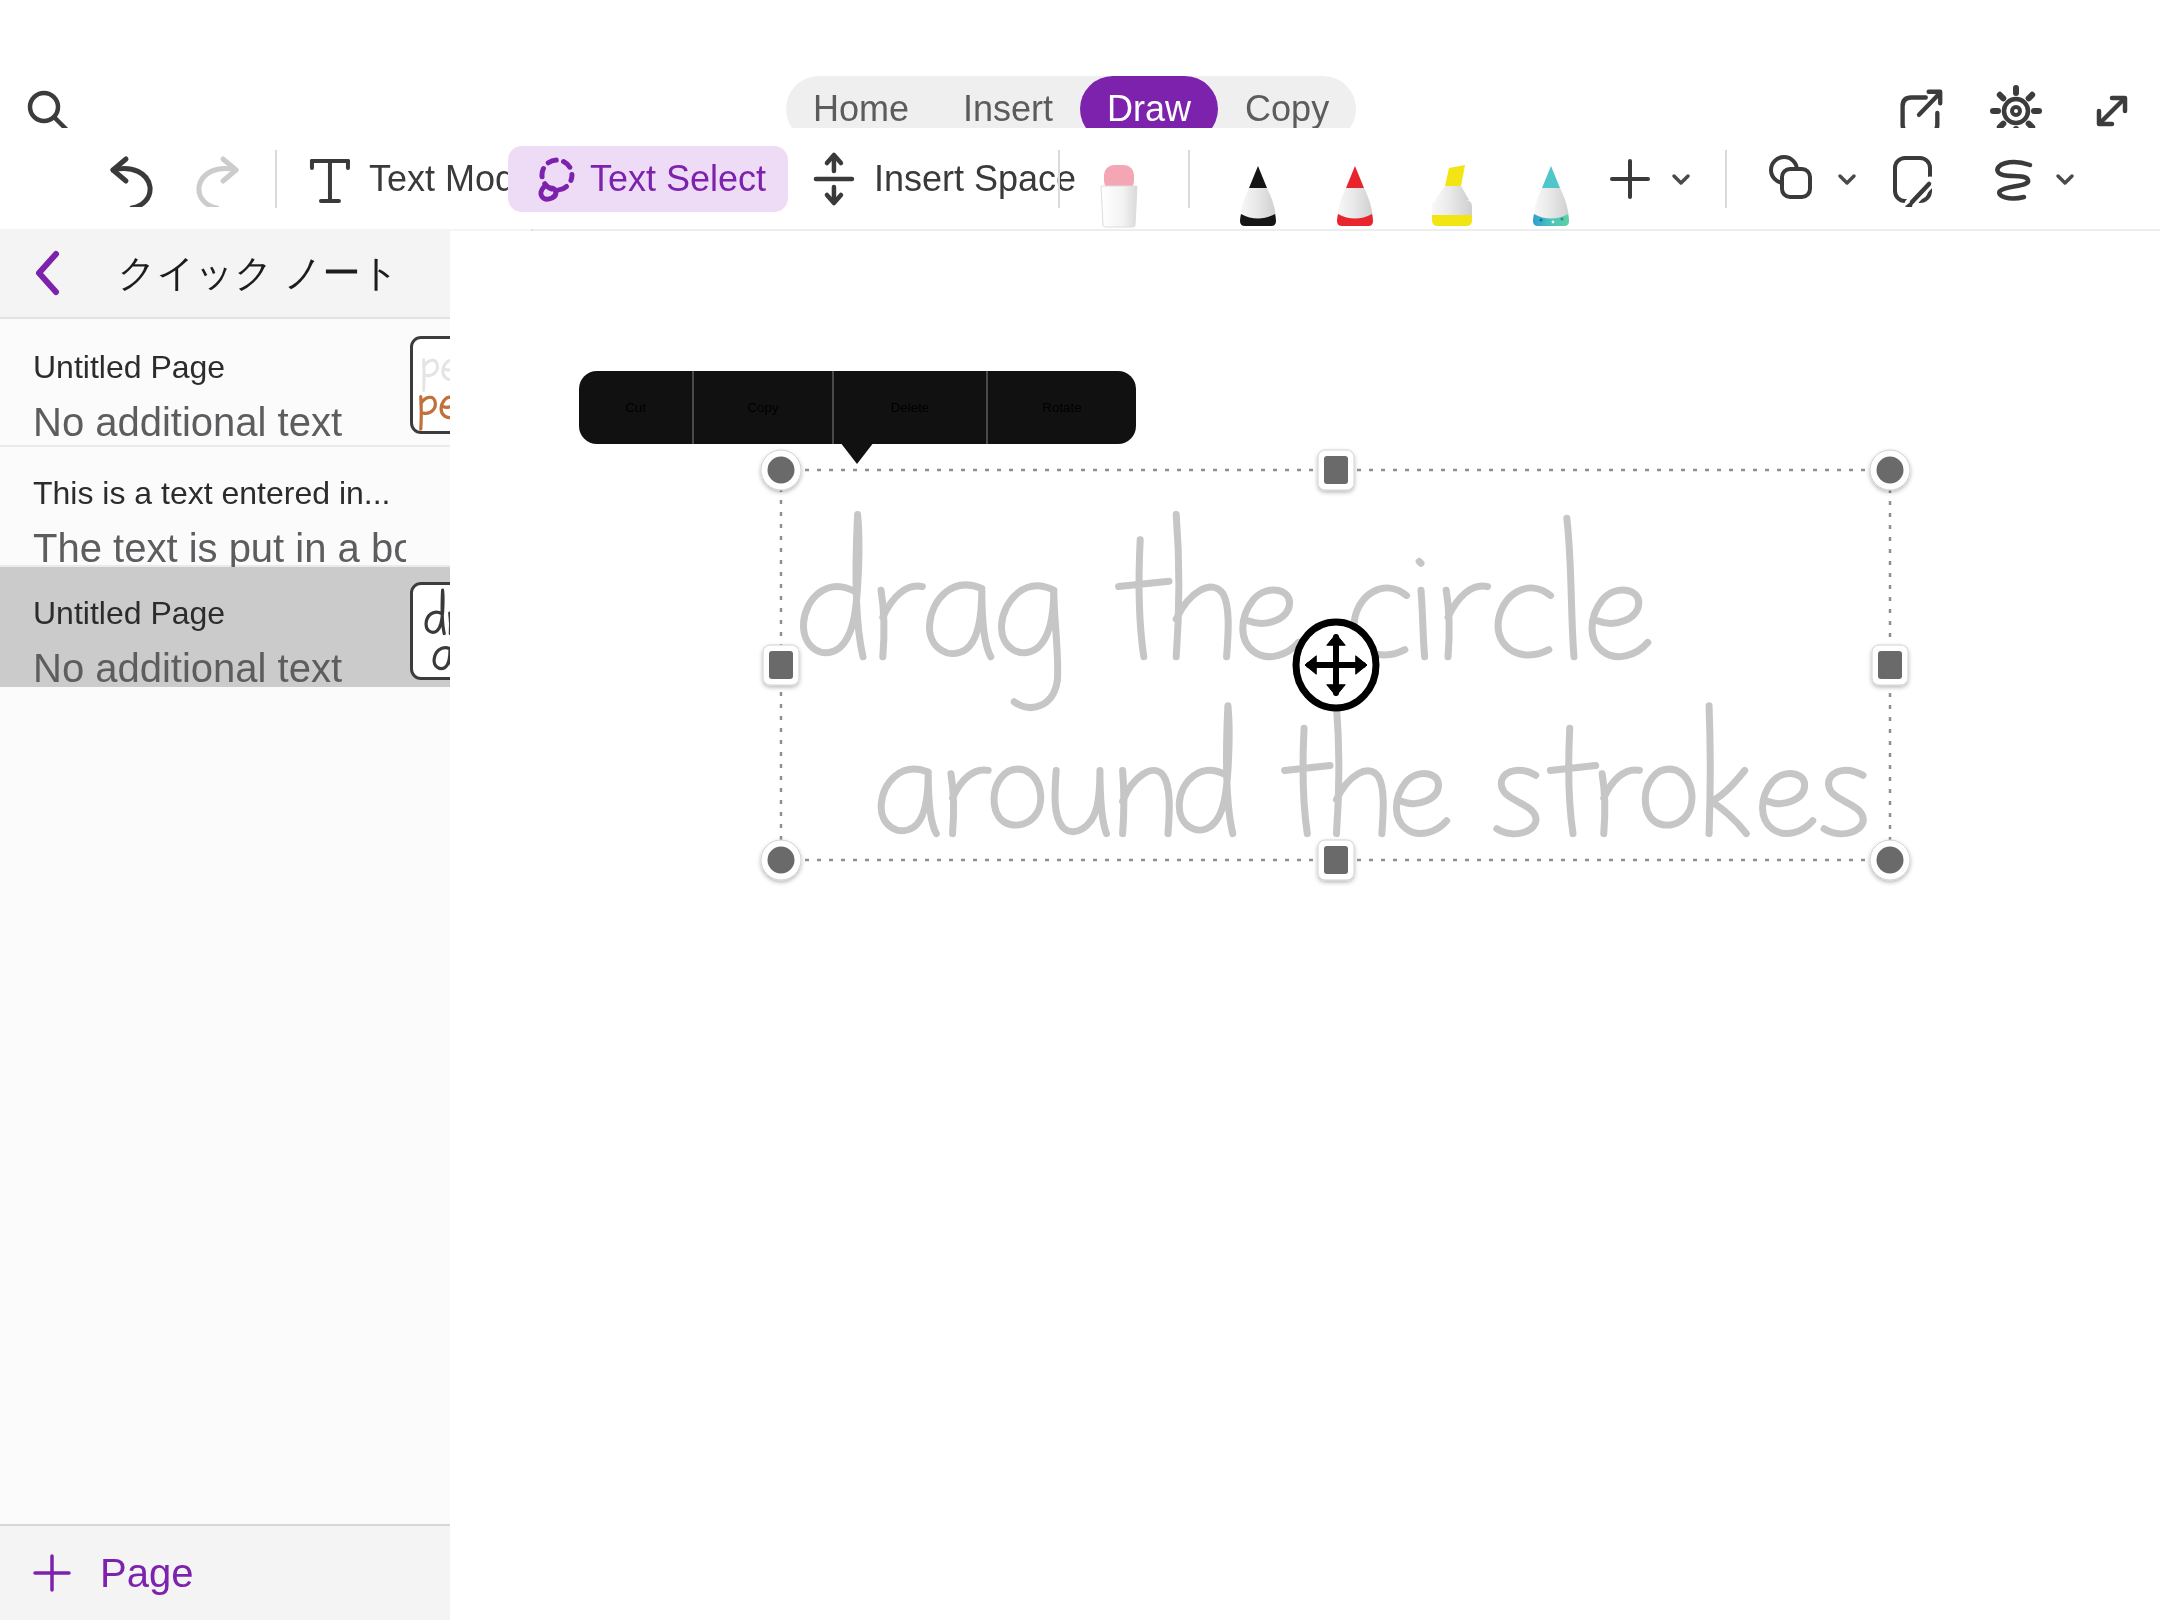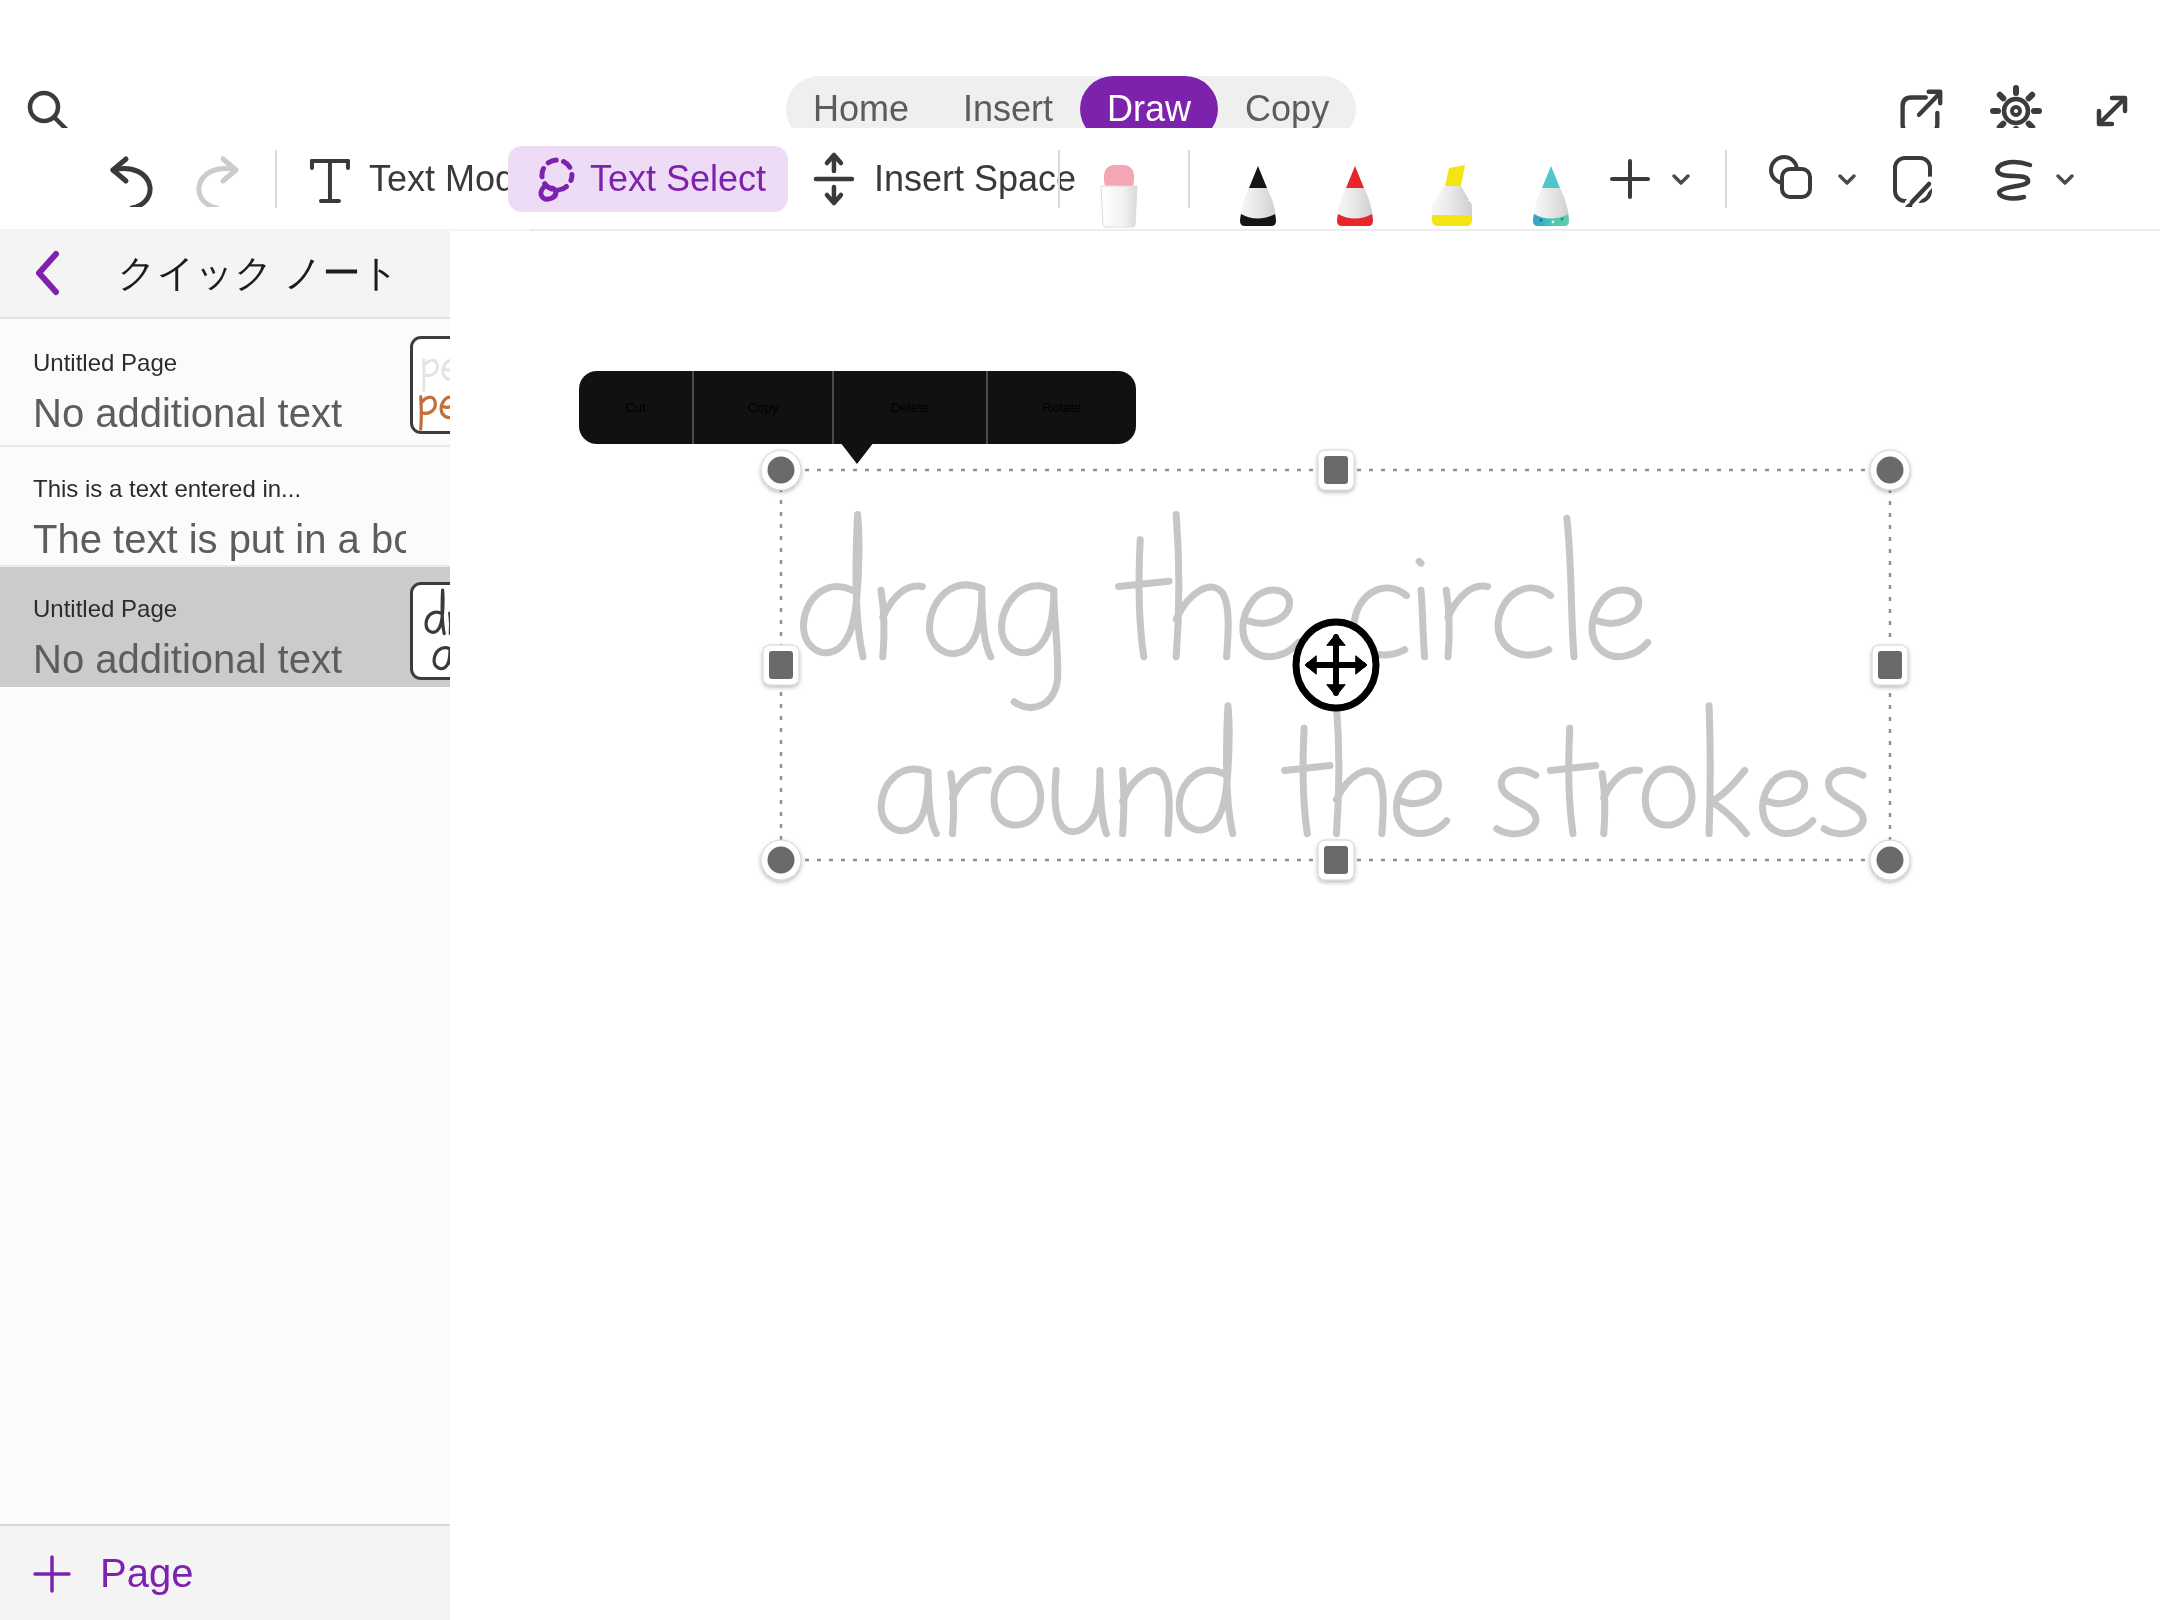--- a/index.html
+++ b/index.html
@@ -32,21 +32,21 @@
   .sidebar{position:absolute;left:0;top:229px;width:533px;bottom:0;background:#fbfbfb;
            border-right:2px solid #dfdee0;box-sizing:border-box;}
   .sb-header{position:absolute;left:0;top:0;right:0;height:90px;background:#f5f4f5;
              border-bottom:2px solid #e3e2e3;display:flex;align-items:center;
              padding:0 26px;box-sizing:border-box;}
   .sb-title{flex:1;text-align:center;font-size:38px;color:#1c1c1e;}
   .page-list{position:absolute;left:0;top:92px;right:0;}
   .page-item{position:relative;box-sizing:border-box;border-bottom:2px solid #ebeaeb;
              padding:20px 125px 0 33px;background:transparent;}
   .page-item.selected{background:#cbcbcb;border-bottom-color:#cbcbcb;}
-  .pi-title{font-size:24px;color:#2c2c2e;margin:8px 0 14px 0;white-space:nowrap;overflow:hidden;}
+  .pi-title{font-size:32px;color:#2c2c2e;margin:8px 0 14px 0;white-space:nowrap;overflow:hidden;}
   .pi-sub{font-size:40px;color:#5d5d5f;white-space:nowrap;overflow:hidden;}
   .thumb{position:absolute;right:30px;top:15px;width:85px;height:92px;background:#fff;
          border:3px solid #3c3c3c;border-radius:11px;overflow:hidden;}
   .sb-footer{position:absolute;left:0;bottom:0;right:0;height:96px;background:#f5f4f5;
              border-top:2px solid #d8d7d8;display:flex;align-items:center;gap:26px;
              padding:0 30px;box-sizing:border-box;}
   .sb-footer .lbl{font-size:40px;color:#7d22ad;}
 
   
   .canvas{position:absolute;left:450px;top:231px;right:0;bottom:0;background:#fff;}
@@ -368,21 +368,21 @@
               <path d="M31,-37 C14,-44 3,-30 2,-17 C1,-4 13,3 22,-3 C29,-8 31,-22 31,-36 C31,-22 32,-6 36,1" transform="translate(20,84) scale(0.55)" fill="none" stroke="#3a3a3a" stroke-width="5.82" stroke-linecap="round" stroke-linejoin="round"></path>
               <path d="M5,-36 C7,-24 7,-11 6,1 M6,-21 C11,-32 19,-40 28,-38" transform="translate(42,84) scale(0.55)" fill="none" stroke="#3a3a3a" stroke-width="5.82" stroke-linecap="round" stroke-linejoin="round"></path>
               <path d="M21,-38 C8,-42 0,-29 2,-16 C4,-3 18,-1 26,-9 C33,-16 32,-33 21,-38" transform="translate(58.5,84) scale(0.55)" fill="none" stroke="#3a3a3a" stroke-width="5.82" stroke-linecap="round" stroke-linejoin="round"></path>
               <path d="M4,-38 C3,-24 2,-10 8,-3 C15,4 26,-3 29,-15 C31,-23 31,-31 31,-38 C31,-24 32,-7 35,1" transform="translate(78.3,84) scale(0.55)" fill="none" stroke="#3a3a3a" stroke-width="5.82" stroke-linecap="round" stroke-linejoin="round"></path>
             </svg>
         </div>
       </div>
     </div>
 
     <div class="sb-footer">
-      <button style="display:flex;align-items:flex-end;gap:26px;">
+      <button style="display:flex;align-items:center;gap:26px;">
         <span>
           <svg width="44" height="44" viewBox="0 0 44 44" fill="none" stroke="#7d22ad" stroke-width="3.5" stroke-linecap="round">
             <path d="M22,5 V39"></path>
               <path d="M5,22 H39"></path>
           </svg>
         </span>
         <span class="lbl">Page</span>
       </button>
     </div>
   </aside>

